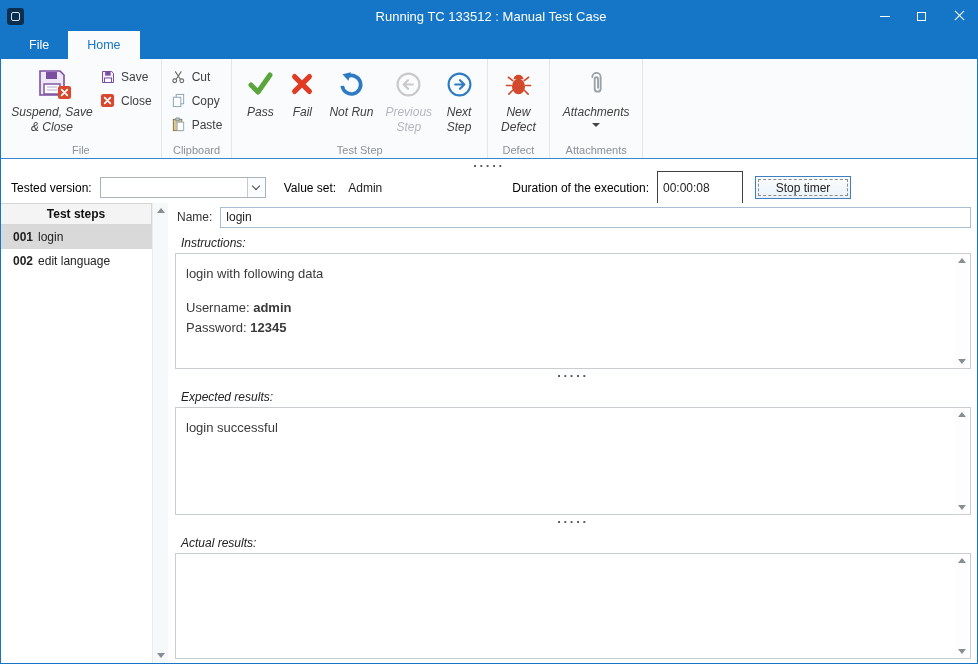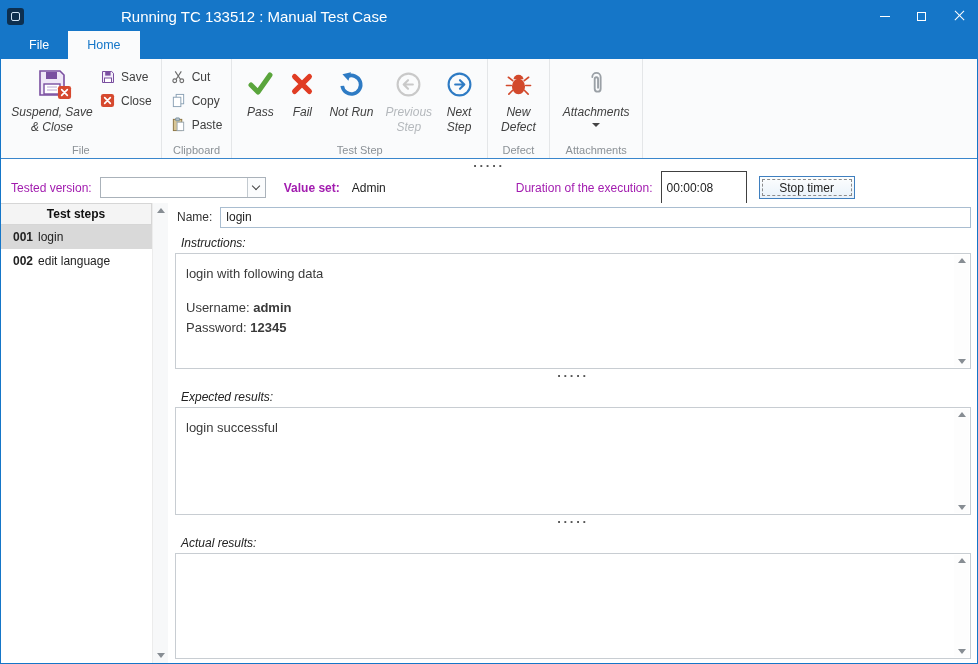--- a/index.html
+++ b/index.html
@@ -7,21 +7,21 @@
   body {
     font-family: "Liberation Sans", "DejaVu Sans", sans-serif;
     font-size: 12px; color: #333; background: #fff; overflow: hidden;
   }
   .window { width: 978px; height: 664px; border: 1px solid #1576c8; display: flex; flex-direction: column; background: #fff; overflow: hidden; }
 
   
   .titlebar { height: 30px; flex: 0 0 auto; background: #1576c8; color: #fff; display: flex; align-items: center; position: relative; }
   .app-icon { width: 17px; height: 17px; margin-left: 6px; background: #0d2f4f; border-radius: 3px; position: relative; flex: 0 0 auto; }
   .app-icon::after { content: ""; position: absolute; left: 4px; top: 4px; right: 4px; bottom: 4px; border: 1.5px solid #cfe3f5; border-radius: 2px; }
-  .title-text { position: absolute; left: 120px; right: 116px; font-size: 15px; white-space: nowrap; overflow: hidden; }
+  .title-text { position: absolute; left: 120px; right: 116px; text-align: center; font-size: 13px; white-space: nowrap; overflow: hidden; }
   .win-controls { margin-left: auto; display: flex; height: 100%; position: relative; z-index: 2; }
   .win-btn { width: 37px; height: 100%; display: flex; align-items: center; justify-content: center; cursor: default; }
   .glyph-min { width: 10px; height: 1px; background: #fff; }
   .glyph-max { width: 9px; height: 9px; border: 1px solid #fff; }
   .glyph-close { width: 10px; height: 10px; position: relative; }
   .glyph-close::before, .glyph-close::after { content: ""; position: absolute; left: -1px; top: 4px; width: 13px; height: 1.2px; background: #fff; }
   .glyph-close::before { transform: rotate(45deg); }
   .glyph-close::after { transform: rotate(-45deg); }
 
   
@@ -44,26 +44,26 @@
   .rsmall { display: flex; align-items: center; height: 17px; margin-bottom: 7px; color: #404040; cursor: default; }
   .rsmall .sicon { width: 16px; height: 16px; margin-right: 5px; display: inline-flex; }
   .caret-down { width: 0; height: 0; border-left: 4px solid transparent; border-right: 4px solid transparent; border-top: 4px solid #444; margin-top: 3px; }
 
   
   .ribbonsplit { height: 13px; flex: 0 0 auto; background: #fff; display: flex; align-items: center; justify-content: center; }
   .dots { letter-spacing: 2px; font-size: 13px; font-weight: bold; color: #555; line-height: 6px; }
 
   
   .toolbar { height: 31px; flex: 0 0 auto; background: #fff; display: flex; align-items: center; padding: 0 10px; }
-  .tlabel { color: #a21caf; white-space: nowrap; }
+  .tlabel { color: #000000; white-space: nowrap; }
   .combo { margin-left: 8px; width: 166px; height: 21px; border: 1px solid #aab2ba; background: #fff; display: flex; align-items: stretch; }
   .combo-value { flex: 1; padding: 2px 5px; }
   .combo-btn { width: 18px; border-left: 1px solid #c3cad0; background: #fbfcfd; display: flex; align-items: center; justify-content: center; }
   .chev-down { width: 6px; height: 6px; border-right: 1.6px solid #444; border-bottom: 1.6px solid #444; transform: rotate(45deg); margin-top: -3px; }
-  .vs-label { margin-left: 18px; font-weight: bold; }
+  .vs-label { margin-left: 18px; }
   .vs-value { margin-left: 12px; color: #222; }
   .dur-label { margin-left: 130px; }
   .dur-input { margin-left: 8px; width: 86px; height: 21px; border: 1px solid #404040; padding: 16px 5px; font: inherit; color: #222; }
   .stop-btn { margin-left: 12px; width: 96px; height: 23px; border: 1px solid #3f7fbf; background: linear-gradient(#fdfefe, #e9f2fa); position: relative; font: inherit; color: #222; cursor: default; }
   .stop-btn::after { content: ""; position: absolute; left: 2px; top: 2px; right: 2px; bottom: 2px; border: 1px dashed #8c8c8c; }
 
   
   .main { flex: 1 1 auto; display: flex; overflow: hidden; background: #fff; }
 
   

